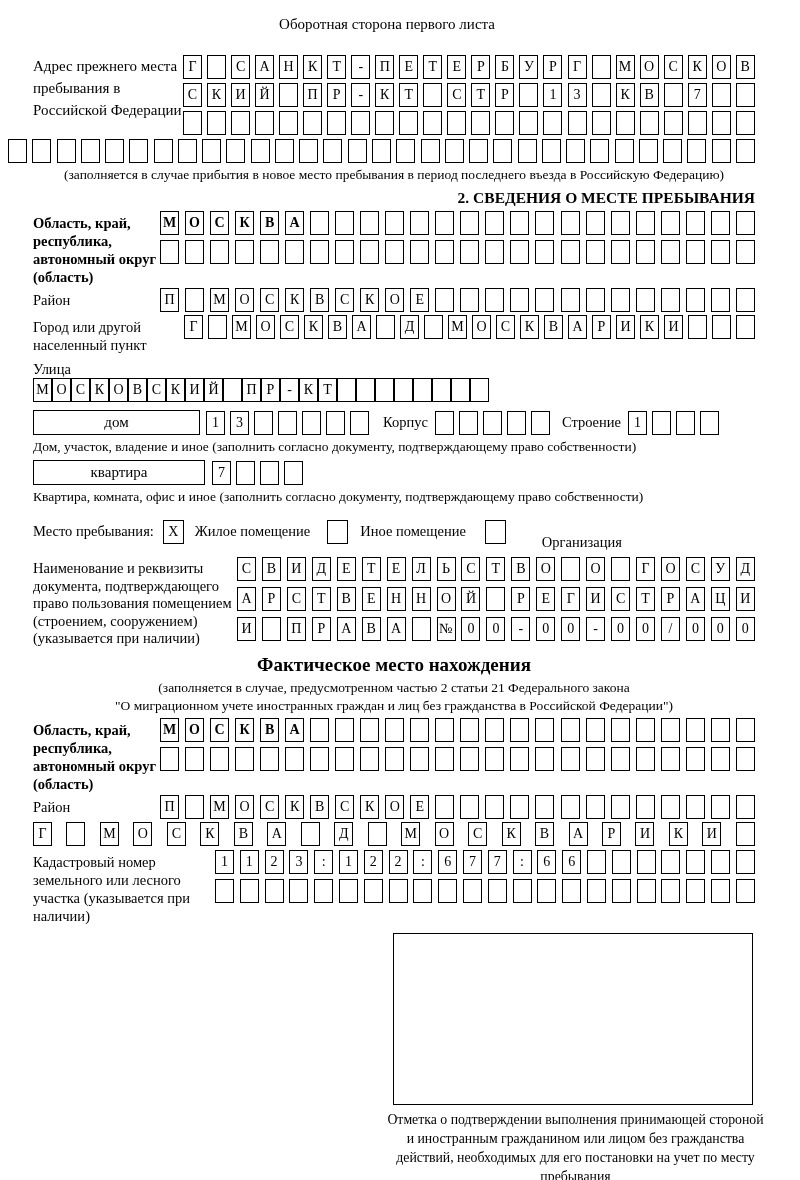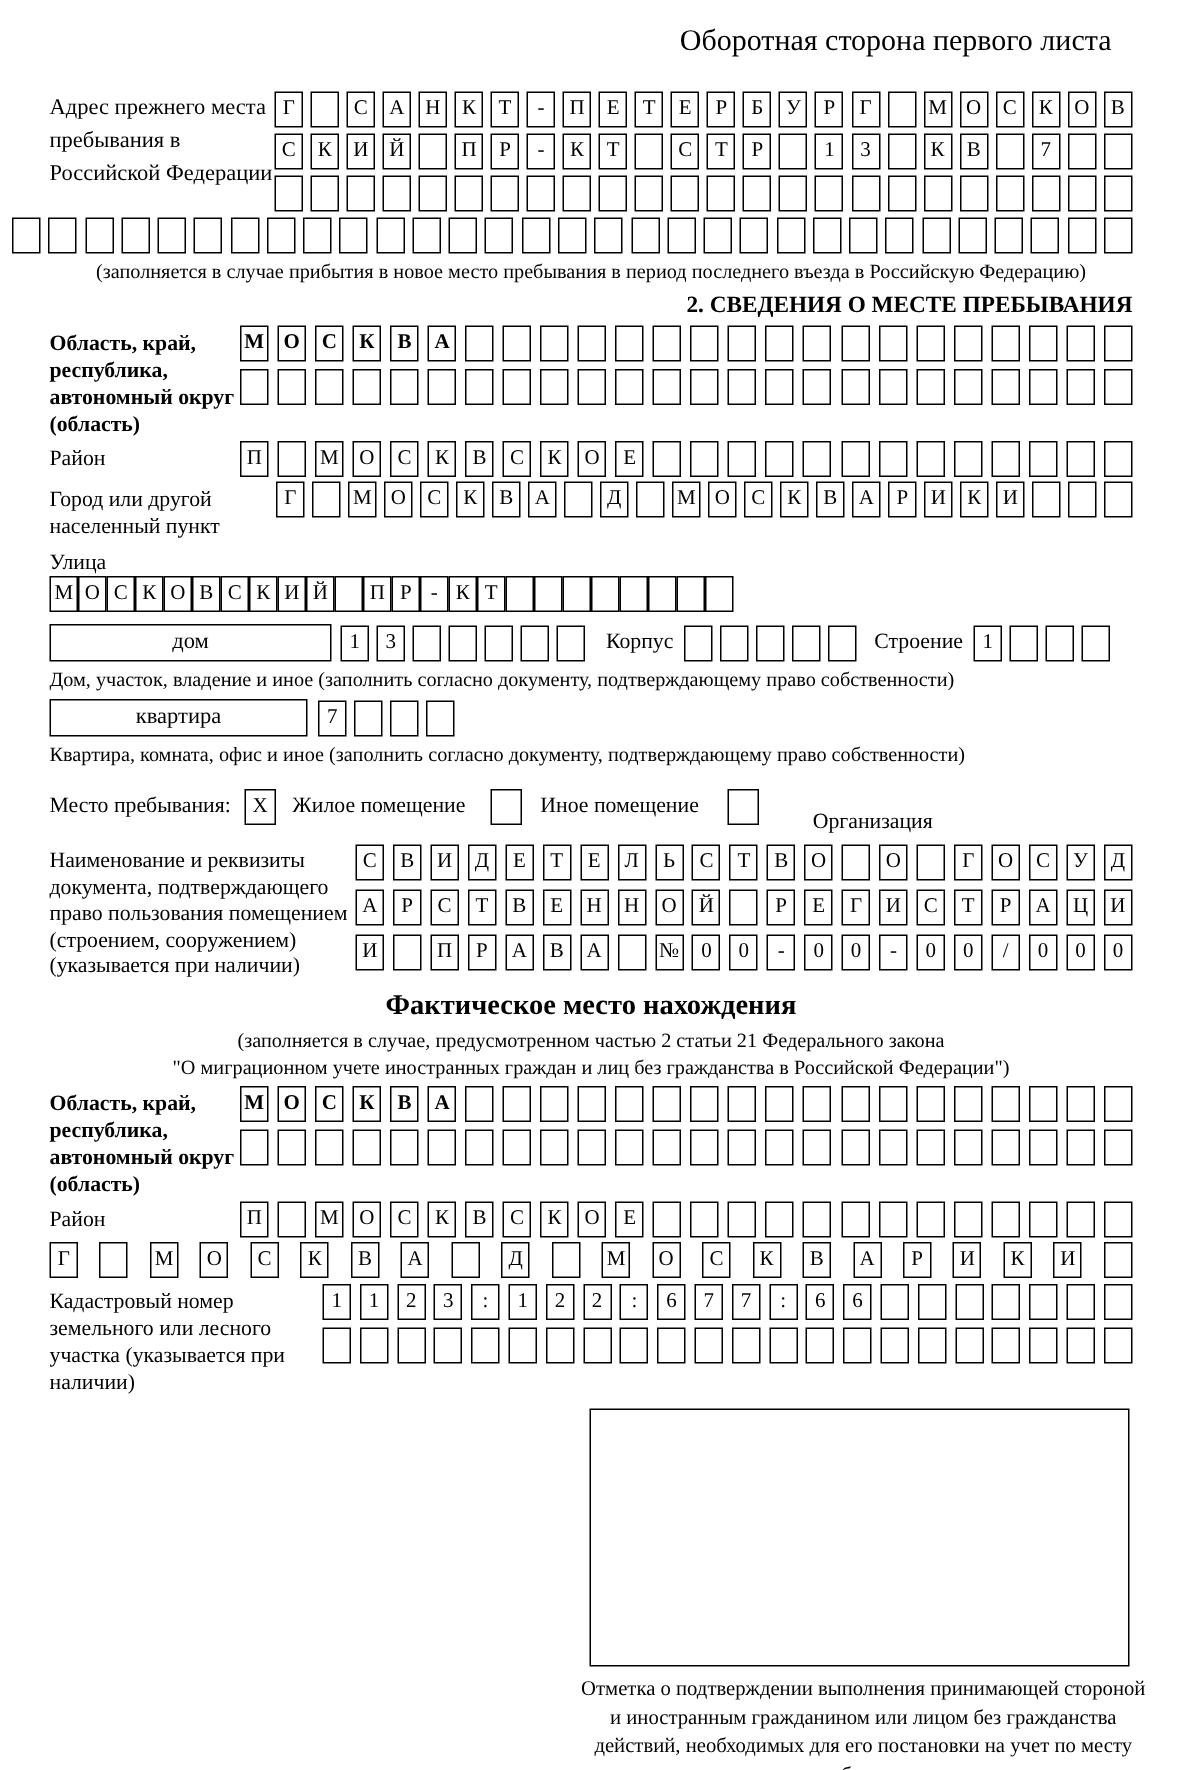--- a/index.html
+++ b/index.html
@@ -4,21 +4,21 @@
 <style>
   * { margin:0; padding:0; box-sizing:border-box; }
   html,body { background:#fff; }
   body {
     width:800px; height:1180px;
     font-family:"Liberation Serif", serif;
     color:#000; position:relative; overflow:hidden;
   }
   .page { width:800px; height:1180px; padding:0 45px 0 33px; }
 
-  .header-note { text-align:right; padding-top:16px; padding-right:14px; font-size:20px; }
+  .header-note { text-align:center; padding-top:16px; padding-right:14px; font-size:15px; }
 
   
   .field { display:flex; align-items:flex-start; }
   .flabel { flex:none; font-size:14.5px; line-height:18px; padding-top:3px; }
   .fgrid  { flex:1; }
 
   .cellrow { display:flex; justify-content:space-between; }
   .cellrow + .cellrow { margin-top:5px; }
   .cell {
     width:19px; height:24px; flex:none;
@@ -45,21 +45,21 @@
   .f-city     { margin-top:3px; }
   .f-street   { margin-top:3px;flex-direction:column; }
   .f-region .flabel, .f-district .flabel, .f-city .flabel, .f-street .flabel { width:127px; }
   .indent1 { margin-left:24px; }
 
   .house-row { display:flex; align-items:center; margin-top:8px; }
   .wide-box {
     border:1.5px solid #000; height:25px; flex:none;
     display:flex; align-items:center; justify-content:center; font-size:15px;
   }
-  .box-dom { width:188px; }
+  .box-dom { width:167px; }
   .box-kv  { width:172px; }
   .smalllabel { font-size:14.5px; flex:none; }
 
   .apt-row { display:flex; align-items:center; margin-top:5px; }
 
   .stay-row { display:flex; align-items:center; margin-top:7px; font-size:14.5px; }
   .checkbox {
     width:21px; height:24px; border:1.5px solid #000; flex:none;
     display:flex; align-items:center; justify-content:center; font-size:14px;
   }

